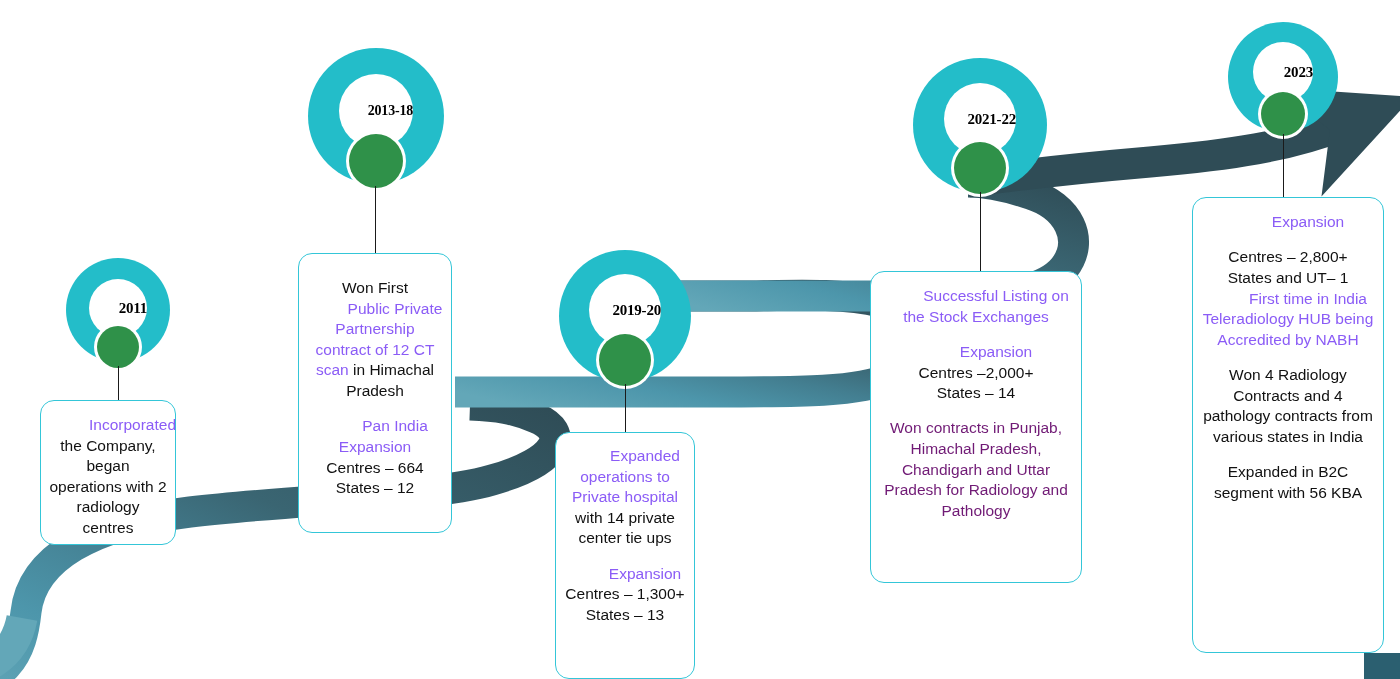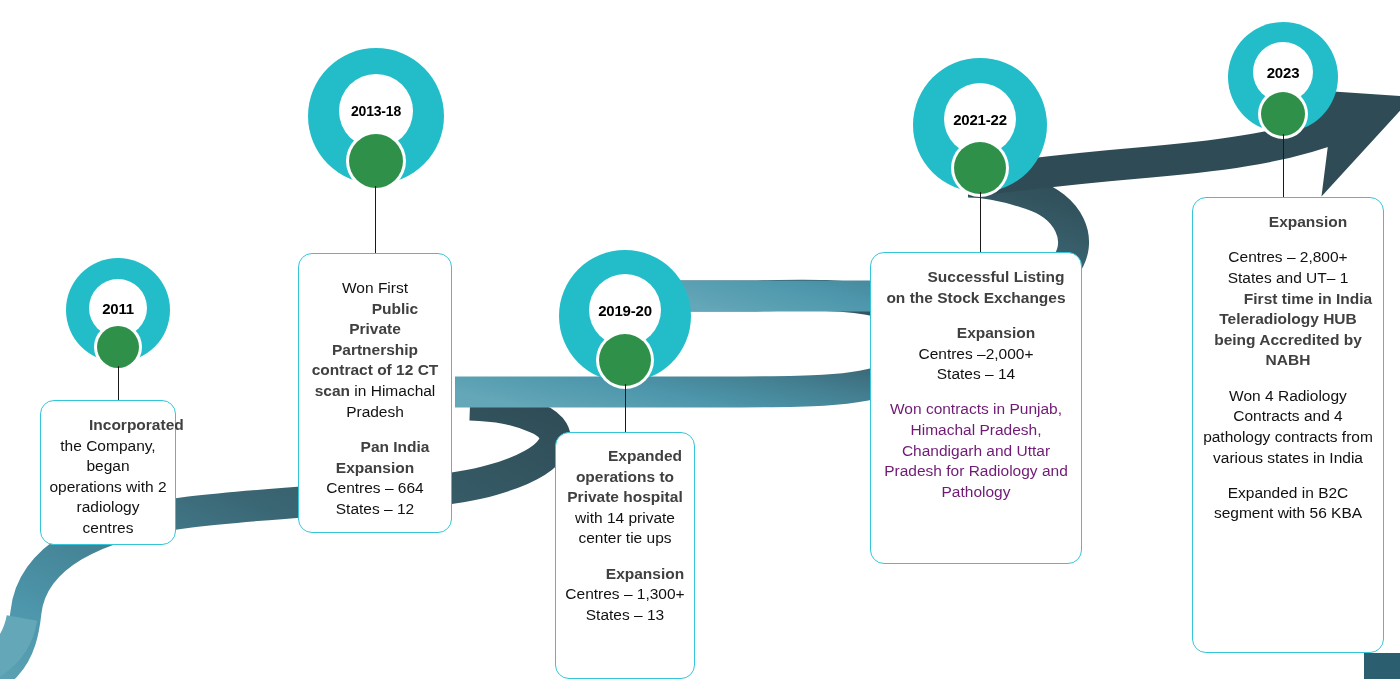--- a/index.html
+++ b/index.html
@@ -14,21 +14,21 @@
   #road{position:absolute;left:0;top:0;width:1400px;height:679px;pointer-events:none;}
 
   
   .marker{position:absolute;}
   .ring{
     position:absolute;left:0;top:0;border-radius:50%;
     background:#23bdc9;
   }
   .hole{
     position:absolute;border-radius:50%;background:#ffffff;
-    display:flex;align-items:center;justify-content:center;
+    display:flex;align-items:center;justify-content:flex-end;font-family:Liberation Serif, serif;
   }
   .year{
     font-weight:bold;color:#000000;letter-spacing:-0.2px;white-space:nowrap;
     line-height:1;
   }
   .dot{
     position:absolute;border-radius:50%;background:#2f9149;
     box-shadow:0 0 0 3px #ffffff;
   }
   .leader{position:absolute;width:1px;background:#1a1a1a;}
@@ -36,21 +36,21 @@
   
   .card{
     position:absolute;box-sizing:border-box;
     border:1.6px solid #34c6d8;border-radius:14px;background:#ffffff;
     text-align:center;color:#000000;
     padding:10px 8px 10px 8px;
     line-height:1.33;
   }
   .card p{margin:0;}
   .card p + p{margin-top:0.95em;}
-  .hd{color:#404040;font-weight:bold;margin-left:40px;}
+  .hd{color:#8b5cf6;font-weight:normal;margin-left:40px;}
   .soft{color:#701a75;}
   .plain{color:#111111;}
 
   
   #corner{position:absolute;right:0;bottom:0;width:36px;height:26px;background:#2b5f70;}
 </style>
 </head>
 <body>
 
 <div id="stage">
@@ -171,21 +171,21 @@
   <div class="card" style="left:298px;top:253px;width:154px;height:280px;font-size:15.5px;padding-top:24px;">
       <p><span class="plain">Won First </span><span class="hd">Public Private Partnership contract of 12 CT scan</span><span class="plain"> in Himachal Pradesh</span></p>
       <p><span class="hd">Pan India Expansion</span><br><span class="plain">Centres – 664</span><br><span class="plain">States –  12</span></p>
     </div>
 
   <div class="card" style="left:555px;top:432px;width:140px;height:247px;font-size:15.5px;padding-top:13px;">
       <p><span class="hd">Expanded operations to Private hospital</span><span class="plain"> with 14 private center tie ups</span></p>
       <p><span class="hd">Expansion</span><br><span class="plain">Centres – 1,300+</span><br><span class="plain">States –  13</span></p>
     </div>
 
-  <div class="card" style="left:870px;top:252px;width:212px;height:312px;font-size:15.5px;padding-top:14px;">
+  <div class="card" style="left:870px;top:271px;width:212px;height:312px;font-size:15.5px;padding-top:14px;">
       <p><span class="hd">Successful Listing on the Stock Exchanges</span></p>
       <p><span class="hd">Expansion</span><br><span class="plain">Centres –2,000+</span><br><span class="plain">States – 14</span></p>
       <p><span class="soft">Won contracts in Punjab, Himachal Pradesh, Chandigarh and Uttar Pradesh for Radiology and Pathology</span></p>
     </div>
 
   <div class="card" style="left:1192px;top:197px;width:192px;height:456px;font-size:15.5px;padding-top:14px;">
       <p><span class="hd">Expansion</span></p>
       <p><span class="plain">Centres – 2,800+</span><br><span class="plain">States  and UT– 1</span><br><span class="hd">First time in India Teleradiology HUB being Accredited by NABH</span></p>
       <p><span class="plain">Won  4 Radiology Contracts and 4 pathology contracts from various states in India</span></p>
       <p><span class="plain">Expanded in B2C segment with 56 KBA</span></p>

